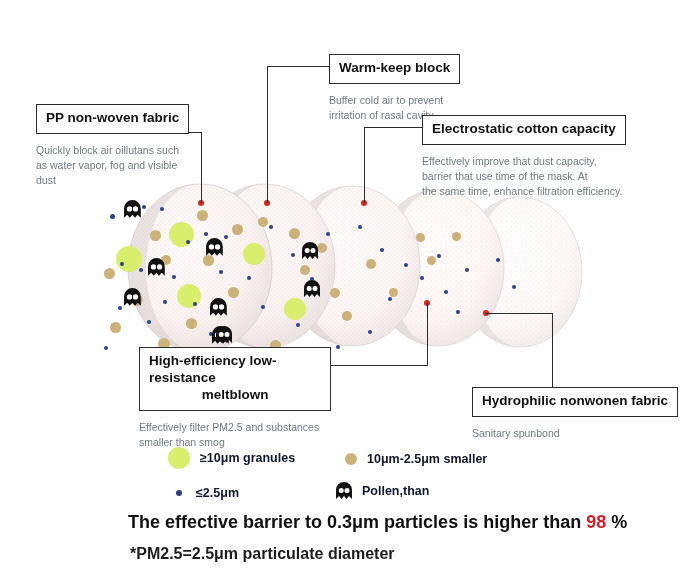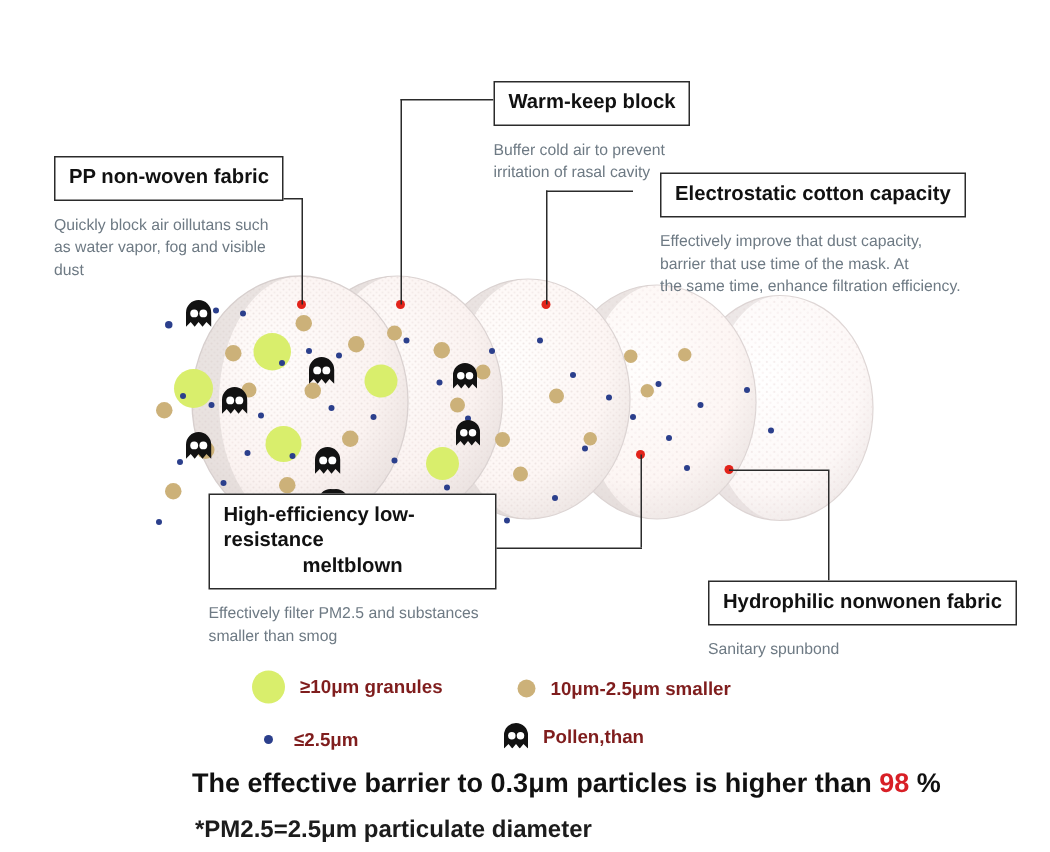--- a/index.html
+++ b/index.html
@@ -104,21 +104,21 @@
     white-space: nowrap;
   }
   .legend-item .swatch {
     display: inline-block;
     border-radius: 50%;
     flex: none;
   }
   .legend-item .lbl {
     font-size: 12.5px;
     font-weight: bold;
-    color: #7f1d1d;
+    color: #0f172a;
     margin-left: 10px;
   }
 
   
   .footer-main {
     position: absolute;
     left: 128px;
     top: 512px;
     font-size: 18px;
     font-weight: bold;
@@ -360,28 +360,28 @@
 as water vapor, fog and visible
 dust</div>
   </div>
 
   <div class="callout" style="left:329px;top:54px;width:160px;">
     <div class="box">Warm-keep block</div>
     <div class="desc">Buffer cold air to prevent
 irritation of rasal cavity</div>
   </div>
 
-  <div class="callout" style="left:440px;top:115px;width:214px;">
+  <div class="callout" style="left:422px;top:115px;width:214px;">
     <div class="box">Electrostatic cotton capacity</div>
     <div class="desc">Effectively improve that dust capacity,
 barrier that use time of the mask. At
 the same time, enhance filtration efficiency.</div>
   </div>
 
-  <div class="callout" style="left:139px;top:329px;width:192px;">
+  <div class="callout" style="left:139px;top:347px;width:192px;">
     <div class="box two-line">
       <span class="l1">High-efficiency low-resistance</span>
       <span class="l2">meltblown</span>
     </div>
     <div class="desc">Effectively filter PM2.5 and substances
 smaller than smog</div>
   </div>
 
   <div class="callout" style="left:472px;top:387px;width:190px;">
     <div class="box">Hydrophilic nonwonen fabric</div>

